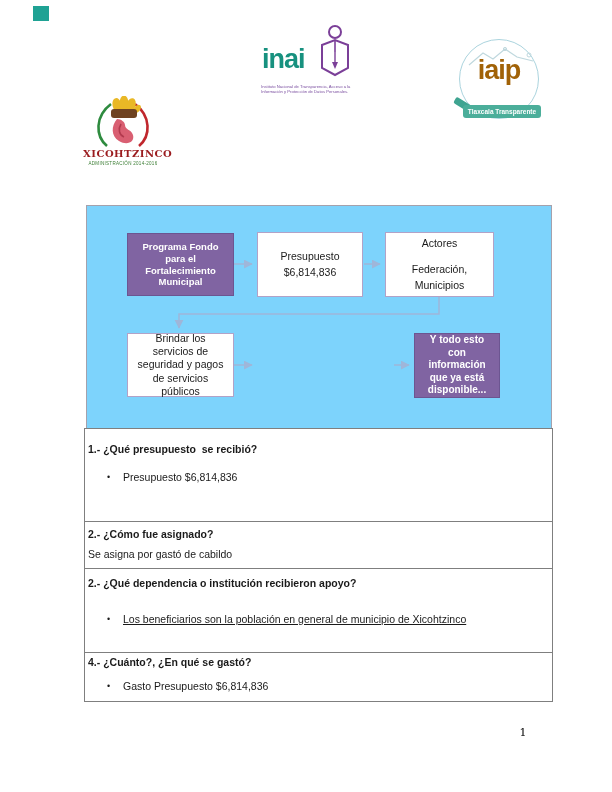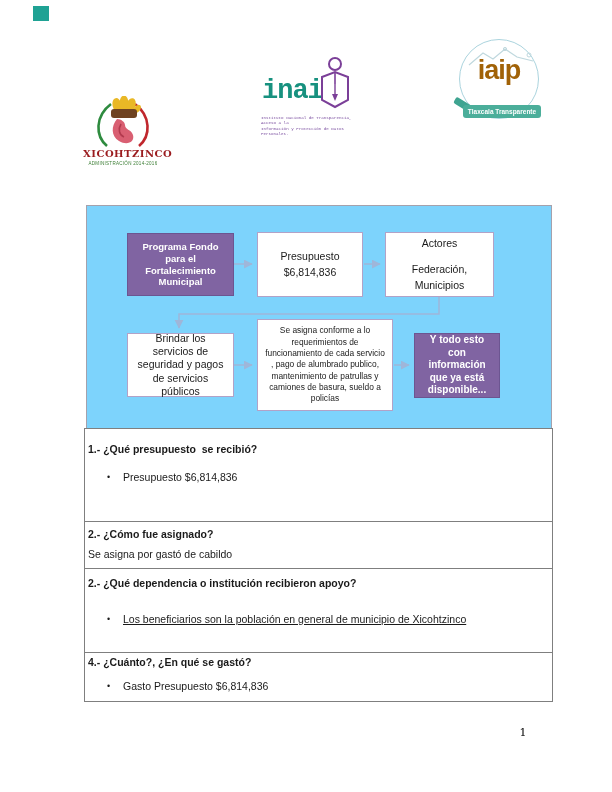--- a/index.html
+++ b/index.html
@@ -5,21 +5,21 @@
   html,body{margin:0;padding:0;}
   body{
     width:612px;height:792px;position:relative;background:#ffffff;
     font-family:"Liberation Sans", sans-serif;color:#1a1a1a;overflow:hidden;
   }
   .abs{position:absolute;}
 
   
   .corner-square{left:33px;top:6px;width:16px;height:15px;background:#1FA294;}
 
-  .inai-logo{left:260px;top:56px;width:100px;height:72px;font-family:Liberation Mono, monospace;}
+  .inai-logo{left:260px;top:24px;width:100px;height:72px;}
   .inai-word{position:absolute;left:2px;top:22px;font-size:27px;font-weight:bold;
     color:#17917F;letter-spacing:-1px;line-height:1;}
   .inai-icon{position:absolute;left:58px;top:0px;}
   .inai-tagline{position:absolute;left:1px;top:60px;width:98px;font-size:4.2px;
     line-height:1.25;color:#7B4FA0;}
 
   .iaip-logo{left:455px;top:37px;width:92px;height:82px;}
   .iaip-circle{position:absolute;left:4px;top:2px;width:80px;height:80px;border-radius:50%;
     border:1.5px solid #ABD4DE;box-sizing:border-box;background:#ffffff;}
   .iaip-word{position:absolute;left:0;top:20px;width:88px;text-align:center;
@@ -163,23 +163,20 @@
       <span>Actores</span>
       <span class="gap">Federación,</span>
       <span>Municipios</span>
     </span>
   </div>
 
   <div class="flow-box flow-white b-brindar">
     <span>Brindar los servicios de seguridad y pagos de servicios públicos</span>
   </div>
 
-  <div class="flow-box flow-white b-asigna">
-    <span>Se asigna conforme a lo requerimientos de funcionamiento de cada servicio , pago de alumbrado publico, mantenimiento de patrullas y camiones de basura, sueldo a policías</span>
-  </div>
 
   <div class="flow-box flow-purple b-info">
     <span>Y todo esto con información que ya está disponible...</span>
   </div>
 </div>
 
 <div class="abs qa-table">
   <div class="qa-row row1">
     <div class="q">1.- ¿Qué presupuesto  se recibió?</div>
     <div class="a bulleted">

